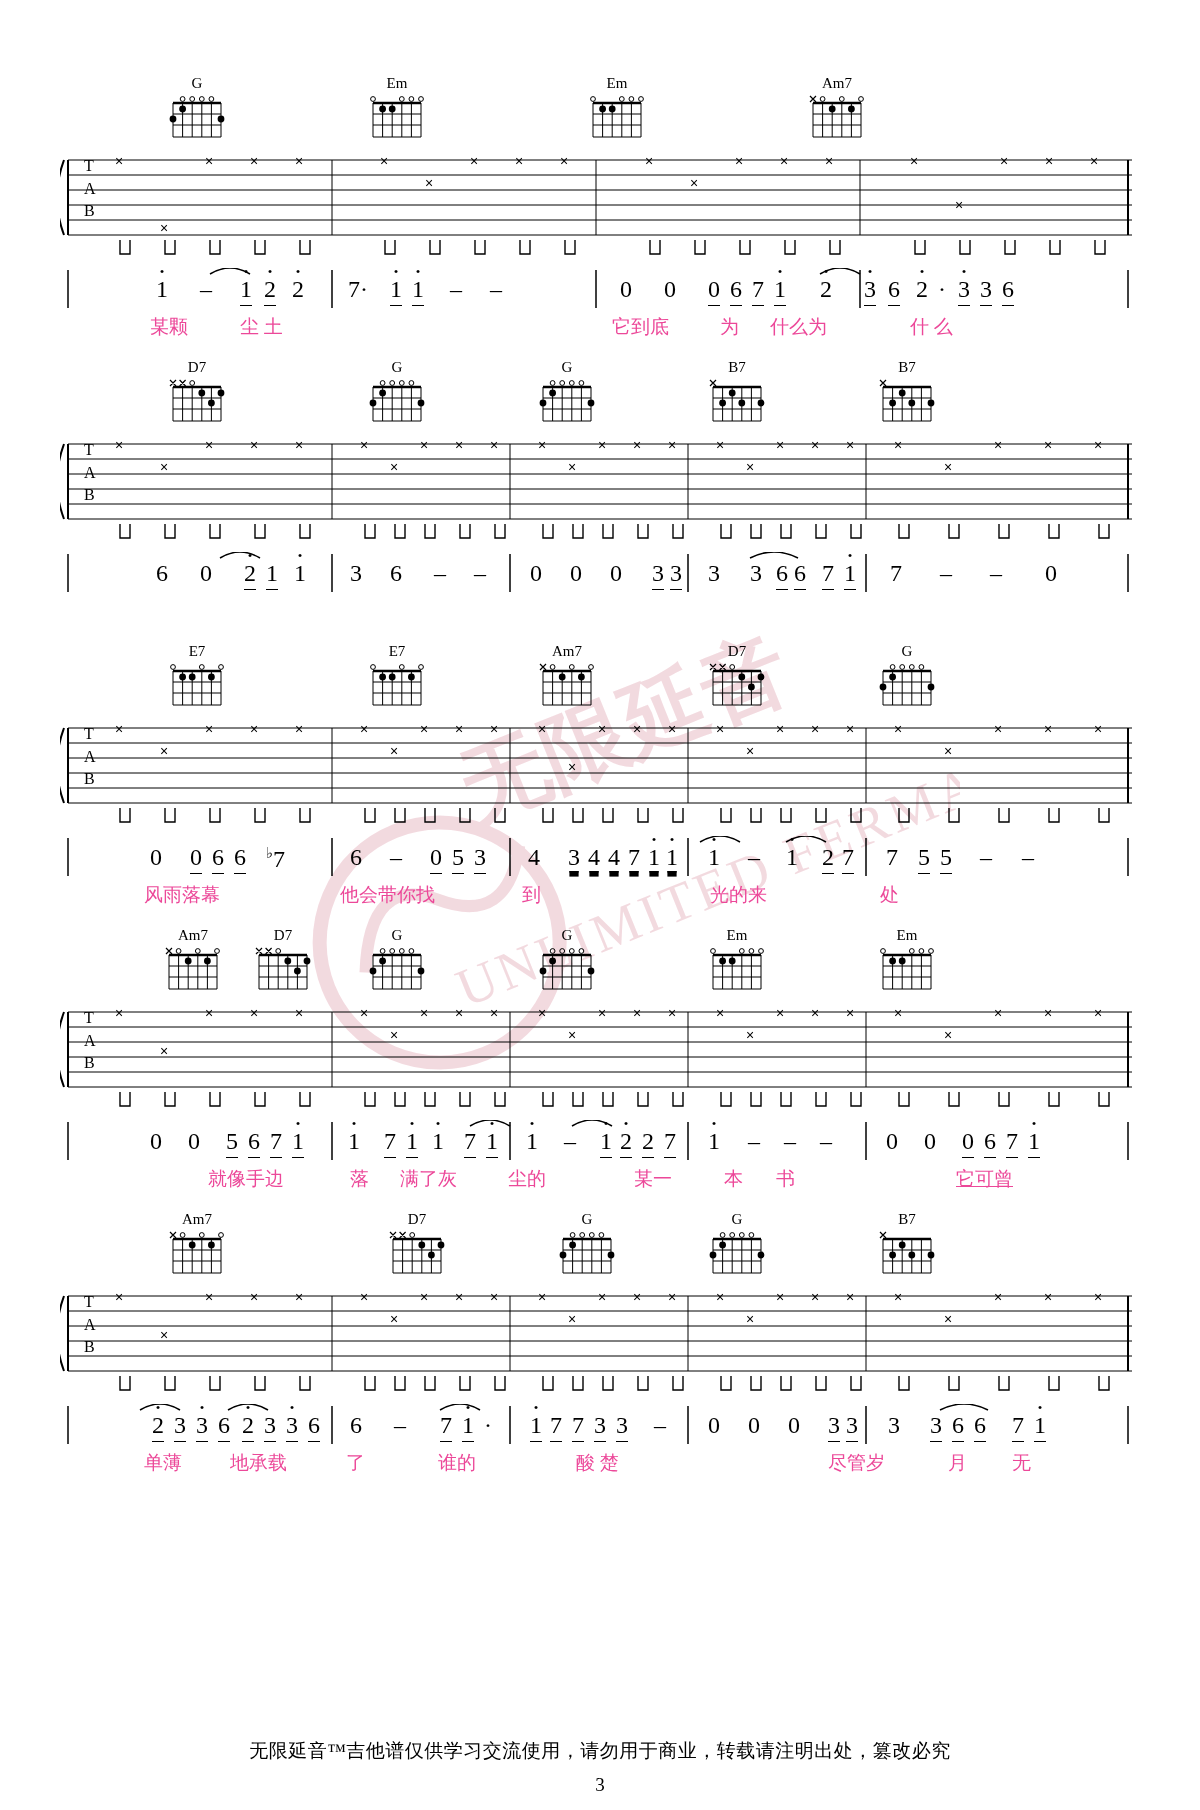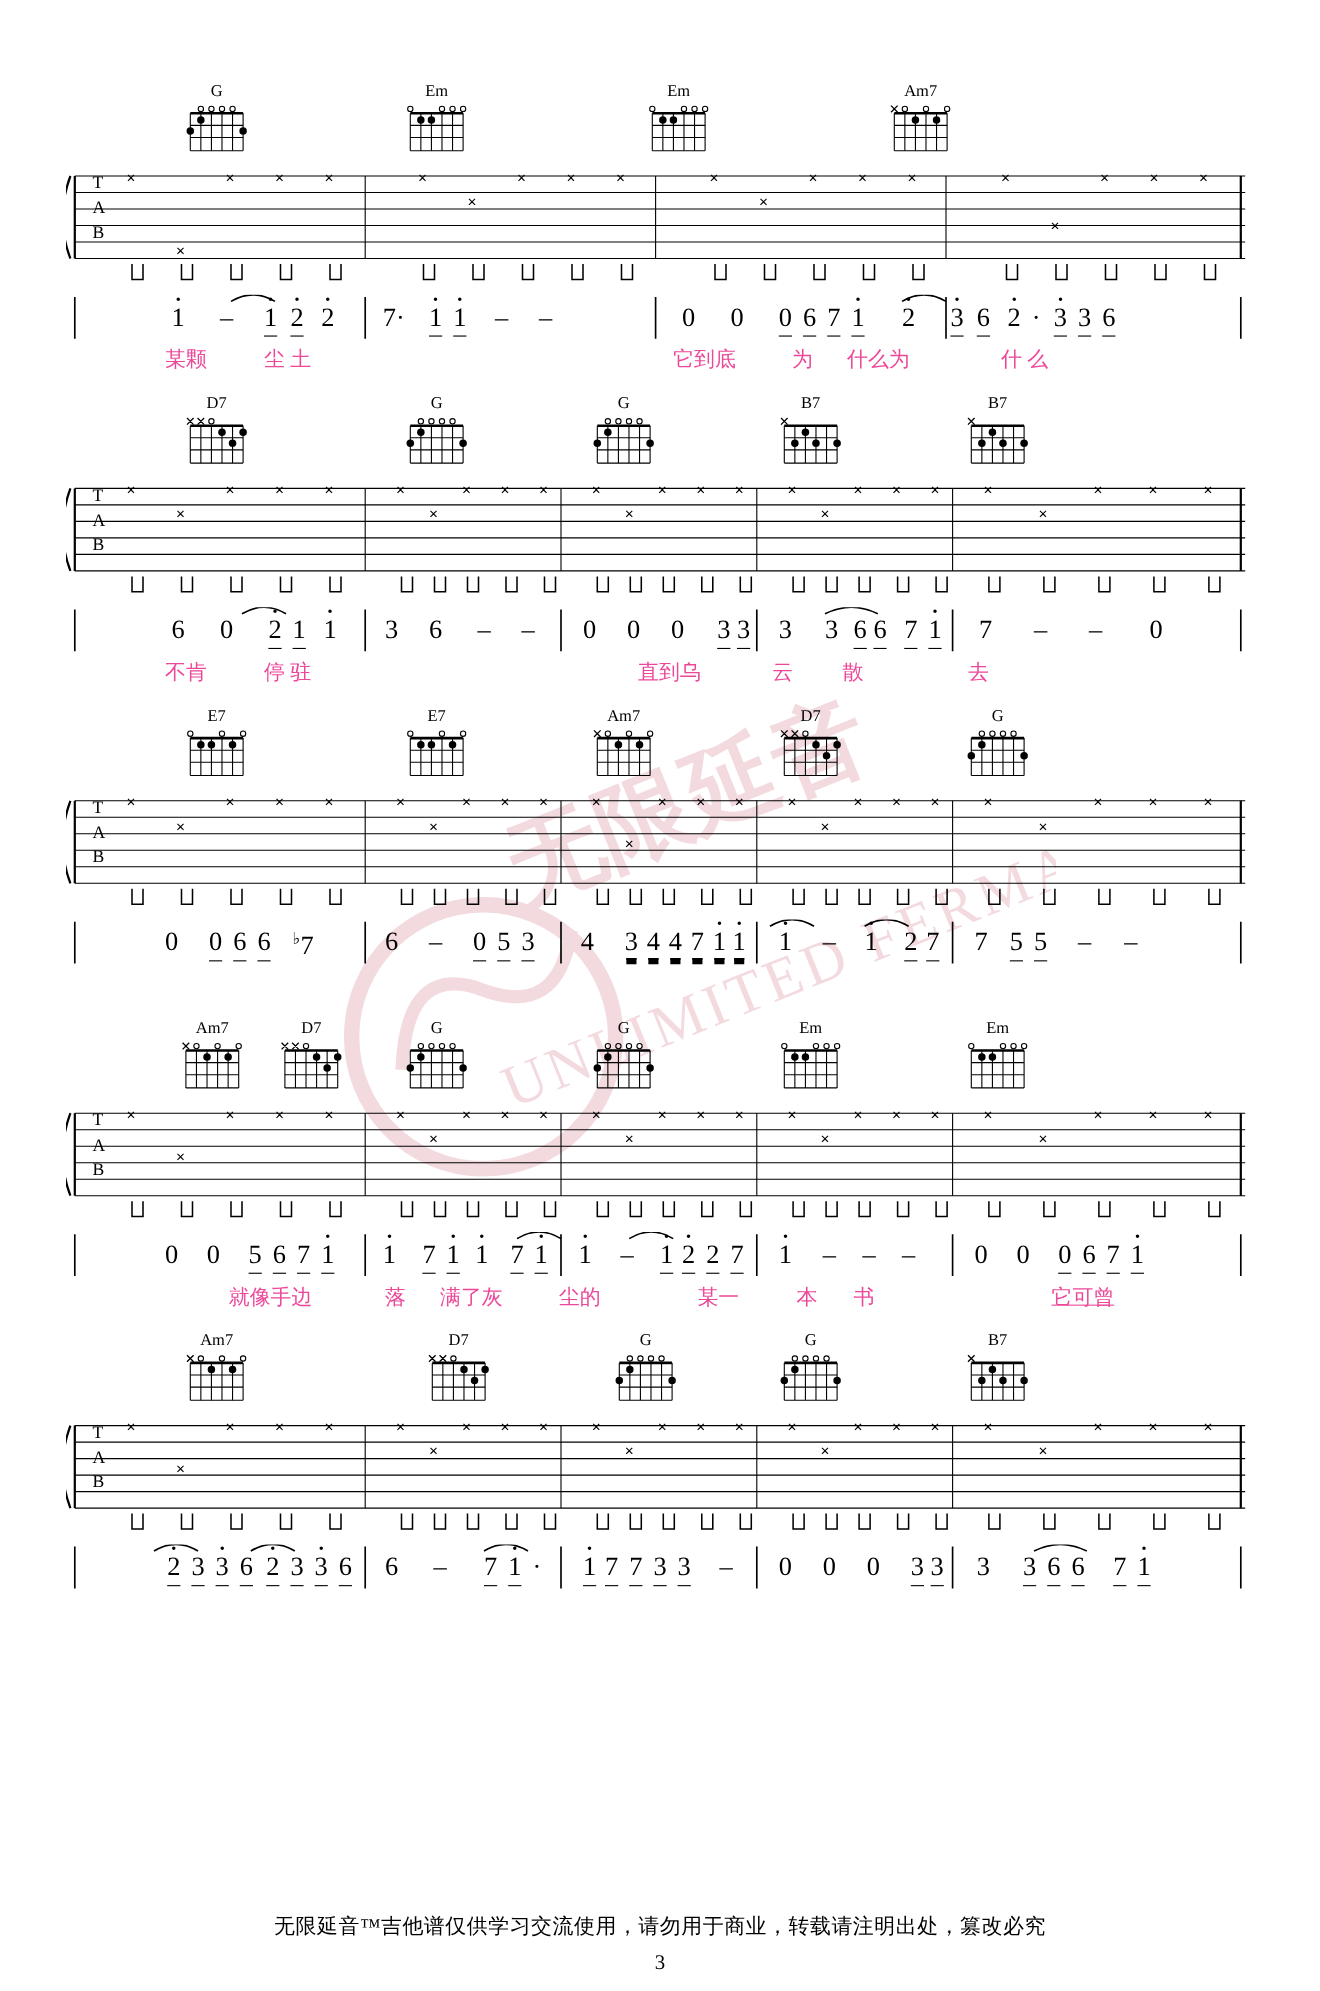--- a/index.html
+++ b/index.html
@@ -542,28 +542,20 @@
         <span class="numtok" style="left:648px;top:8px;">3</span>
         <span class="numtok" style="left:690px;top:8px;">3</span>
         <span class="numtok underline1" style="left:716px;top:8px;">6</span>
         <span class="numtok underline1" style="left:734px;top:8px;">6</span>
         <span class="numtok underline1" style="left:762px;top:8px;">7</span>
         <span class="numtok underline1" style="left:784px;top:8px;">1<span class="dotup">•</span></span>
         <span class="numtok" style="left:830px;top:8px;">7</span>
         <span class="numtok" style="left:880px;top:8px;">–</span>
         <span class="numtok" style="left:930px;top:8px;">–</span>
         <span class="numtok" style="left:985px;top:8px;">0</span>
-      </div>
-      <div class="lyr-line">
-        <span class="lyrtok" style="left:90px;">不肯</span>
-        <span class="lyrtok" style="left:180px;">停 驻</span>
-        <span class="lyrtok" style="left:520px;">直到乌</span>
-        <span class="lyrtok" style="left:642px;">云</span>
-        <span class="lyrtok" style="left:706px;">散</span>
-        <span class="lyrtok" style="left:820px;">去</span>
       </div>
     </div>
   </div>
 
   <div class="system" style="top:644px;">
     <div class="chords-row">
       <div class="chord" style="left:100px;">
         <div class="name">E7</div>
         <svg width="60" height="46" viewBox="0 0 60 46">
           <g stroke="#000" fill="none" stroke-width="1">
@@ -817,20 +809,27 @@
         <span class="numtok" style="left:648px;top:8px;">1<span class="dotup">•</span></span>
         <span class="numtok" style="left:688px;top:8px;">–</span>
         <span class="numtok" style="left:726px;top:8px;">1<span class="dotup">•</span></span>
         <span class="numtok underline1" style="left:762px;top:8px;">2</span>
         <span class="numtok underline1" style="left:782px;top:8px;">7</span>
         <span class="numtok" style="left:826px;top:8px;">7</span>
         <span class="numtok underline1" style="left:858px;top:8px;">5</span>
         <span class="numtok underline1" style="left:880px;top:8px;">5</span>
         <span class="numtok" style="left:920px;top:8px;">–</span>
         <span class="numtok" style="left:962px;top:8px;">–</span>
+      </div>
+      <div class="lyr-line">
+        <span class="lyrtok" style="left:84px;">风雨落幕</span>
+        <span class="lyrtok" style="left:280px;">他会带你找</span>
+        <span class="lyrtok" style="left:462px;">到</span>
+        <span class="lyrtok" style="left:650px;">光的来</span>
+        <span class="lyrtok" style="left:820px;">处</span>
       </div>
     </div>
   </div>
 
   <div class="system" style="top:928px;">
     <div class="chords-row">
       <div class="chord" style="left:96px;">
         <div class="name">Am7</div>
         <svg width="60" height="46" viewBox="0 0 60 46">
           <g stroke="#000" fill="none" stroke-width="1">
@@ -1396,19 +1395,29 @@
         <span class="numtok" style="left:728px;top:8px;">0</span>
         <span class="numtok underline1" style="left:768px;top:8px;">3</span>
         <span class="numtok underline1" style="left:786px;top:8px;">3</span>
         <span class="numtok" style="left:828px;top:8px;">3</span>
         <span class="numtok underline1" style="left:870px;top:8px;">3</span>
         <span class="numtok underline1" style="left:892px;top:8px;">6</span>
         <span class="numtok underline1" style="left:914px;top:8px;">6</span>
         <span class="numtok underline1" style="left:952px;top:8px;">7</span>
         <span class="numtok underline1" style="left:974px;top:8px;">1<span class="dotup">•</span></span>
       </div>
+      <div class="lyr-line">
+        <span class="lyrtok" style="left:84px;">单薄</span>
+        <span class="lyrtok" style="left:170px;">地承载</span>
+        <span class="lyrtok" style="left:286px;">了</span>
+        <span class="lyrtok" style="left:378px;">谁的</span>
+        <span class="lyrtok" style="left:516px;">酸 楚</span>
+        <span class="lyrtok" style="left:768px;">尽管岁</span>
+        <span class="lyrtok" style="left:888px;">月</span>
+        <span class="lyrtok" style="left:952px;">无</span>
+      </div>
     </div>
   </div>
 
   <div class="footer">无限延音™吉他谱仅供学习交流使用，请勿用于商业，转载请注明出处，篡改必究</div>
   <div class="pageno">3</div>
 
 </div>
 
 </body></html>

